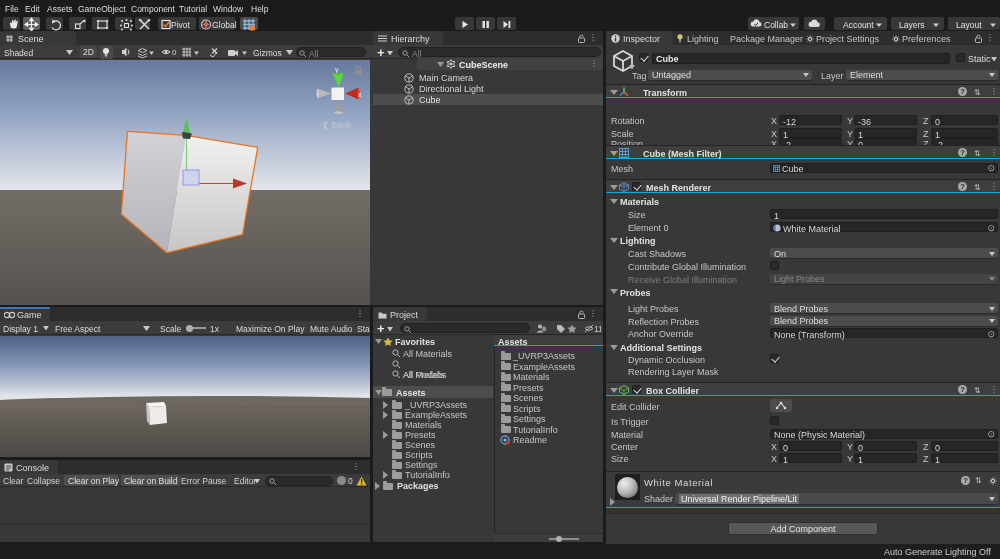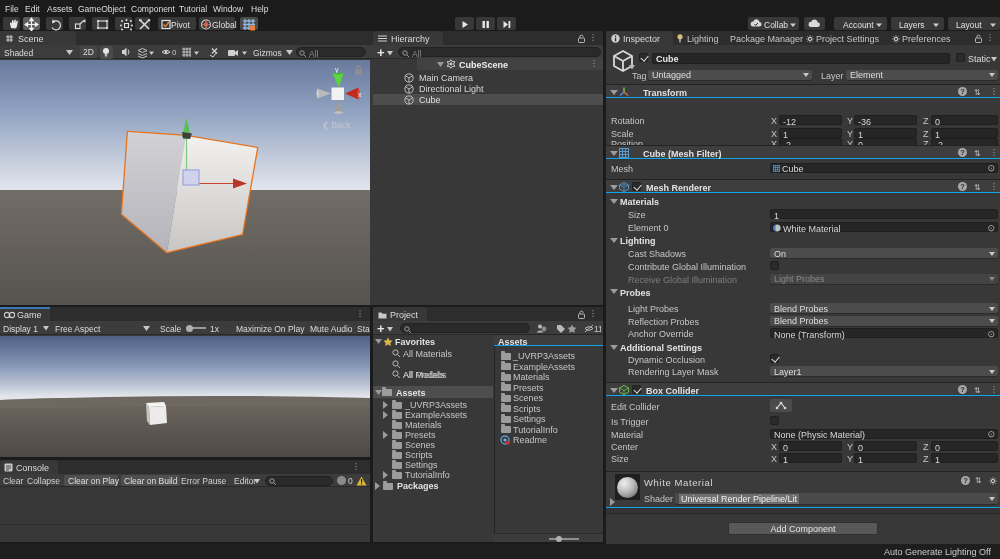--- a/index.html
+++ b/index.html
@@ -833,24 +833,20 @@
         <span class="ftx">None (Transform)</span>
         <span class="odot">⊙</span>
       </div>
     <div class="sect" style="top:311px;">
         <span class="fold" style="left:4px;top:2.5px;"></span>
         <span class="blbl" style="left:14px;">Additional Settings</span>
       </div>
     <span class="lbl" style="left:22px;top:323.5px;">Dynamic Occlusion</span>
     <div class="chk on" style="left:164px;top:322.5px;"></div>
     <span class="lbl" style="left:22px;top:336px;">Rendering Layer Mask</span>
-    <div class="ddown" style="left:164px;top:335px;width:228px;">
-        <span class="dtx">Layer1</span>
-        <span class="arr"></span>
-      </div>
 
     <div class="hdr" style="top:351px;height:14px;">
       <span class="fold" style="left:4px;top:5px;"></span>
       <svg style="position:absolute;left:13px;top:2px" width="10" height="10" viewBox="0 0 20 20">
           <path d="M10 1 L19 6 V14 L10 19 L1 14 V6 Z" fill="none" stroke="#6cc04e" stroke-width="2"></path>
           <path d="M1 6 L10 11 L19 6 M10 11 V19" stroke="#6cc04e" stroke-width="1.6" fill="none"></path>
         </svg>
       <div class="chk on" style="left:26px;top:2px;"></div>
       <span class="blbl" style="left:40px;top:2.5px;">Box Collider</span>
       <div class="qic" style="left:352px;top:2px;">?</div>

